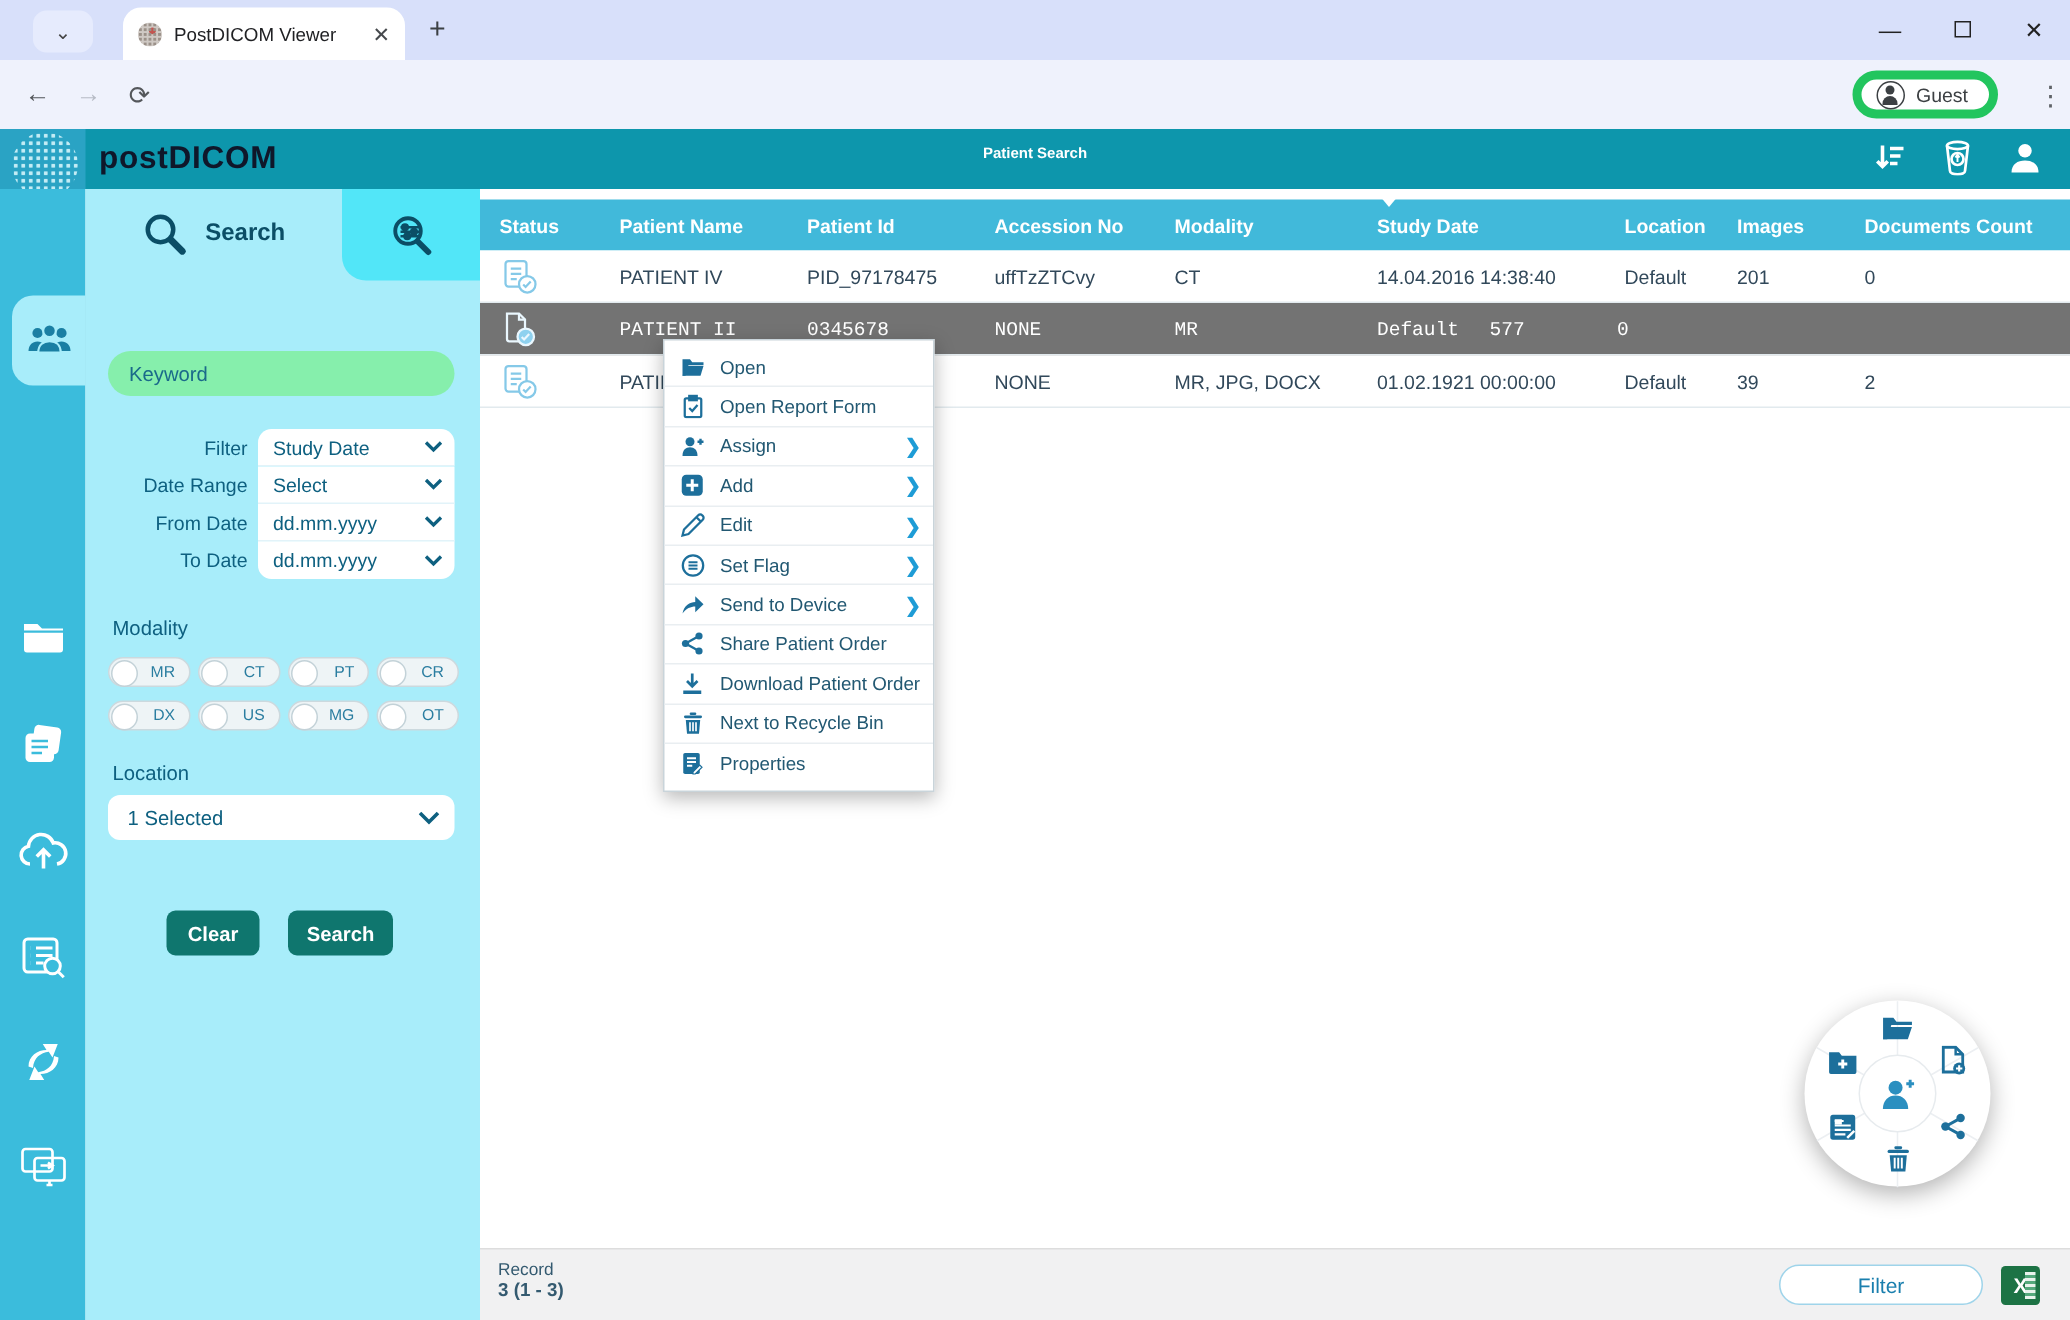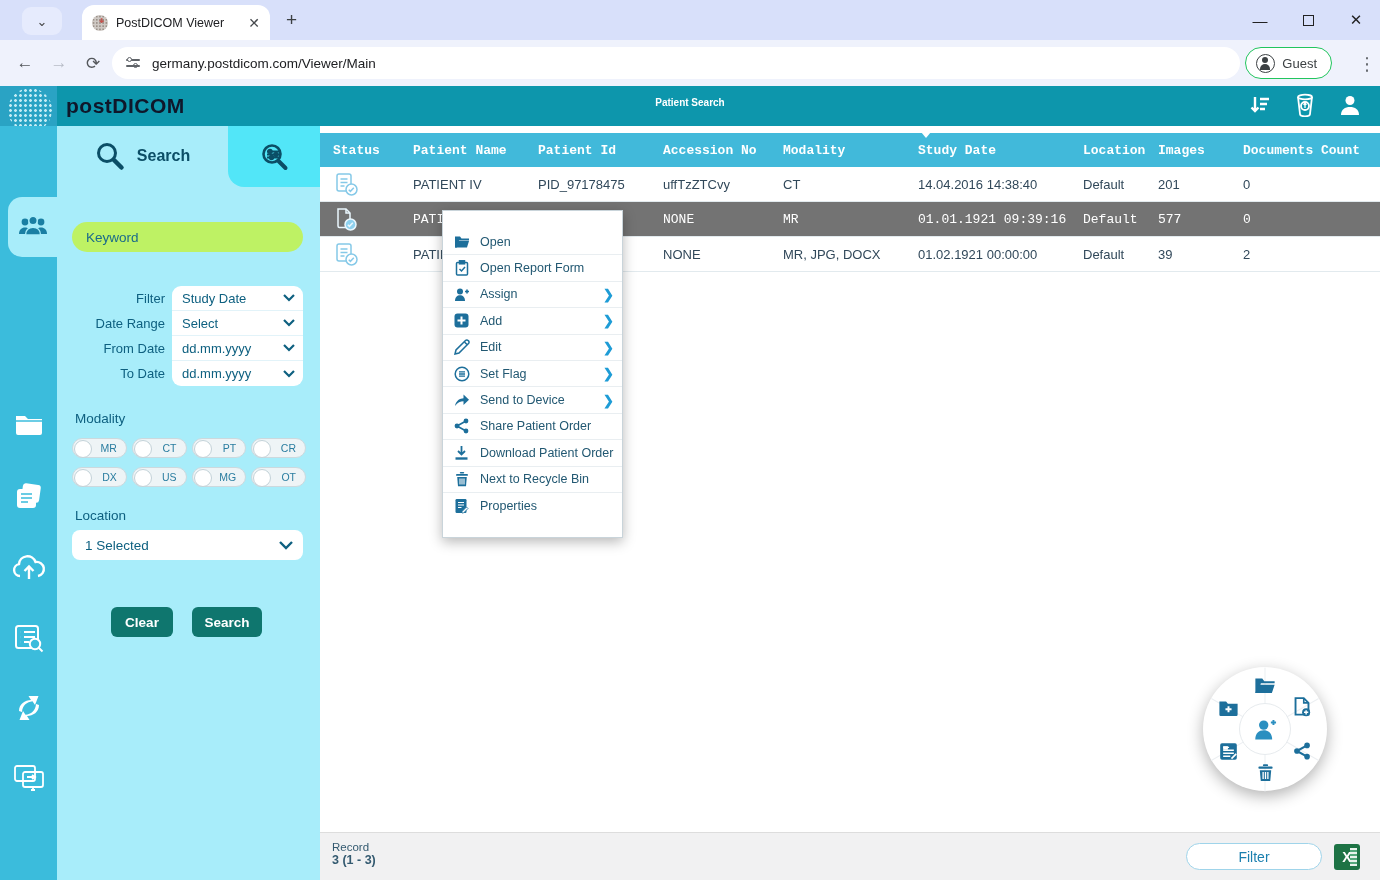--- a/index.html
+++ b/index.html
@@ -21,21 +21,21 @@
   .toolbar { position: absolute; top: 40px; left: 0; width: 1380px; height: 46px; background: #eff2fc; display: flex; align-items: center; }
   .navbtn { width: 34px; text-align: center; font-size: 17px; color: #54575b; }
   .navbtn.fwd { color: #b7bcc6; }
   .omnibox { position: absolute; left: 112px; top: 7px; width: 1128px; height: 32px; background: #fff; border-radius: 16px; display: flex; align-items: center; padding: 0 14px; gap: 10px; }
   .site-icon { width: 16px; height: 14px; position: relative; }
   .site-icon::before, .site-icon::after { content: ""; position: absolute; left: 0; width: 14px; height: 2px; background: #5f6368; border-radius: 2px; }
   .site-icon::before { top: 3px; } .site-icon::after { top: 9px; }
   .site-icon i { position: absolute; width: 5px; height: 5px; border-radius: 50%; background: #fff; border: 1.6px solid #5f6368; }
   .site-icon i.a { top: 1px; left: 1px; } .site-icon i.b { top: 7px; left: 7px; }
   .omni-url { font-size: 13.5px; color: #202124; }
-  .guest-chip { position: absolute; right: 48px; top: 7px; height: 32px; border: 1px solid #22c55e; border-radius: 16px; background: #fff; display: flex; align-items: center; padding: 0 14px 0 10px; gap: 7px; font-size: 13px; color: #3c4043; }
+  .guest-chip { position: absolute; right: 48px; top: 7px; height: 32px; border: 6px solid #22c55e; border-radius: 16px; background: #fff; display: flex; align-items: center; padding: 0 14px 0 10px; gap: 7px; font-size: 13px; color: #3c4043; }
   .guest-av { width: 19px; height: 19px; border-radius: 50%; border: 1.8px solid #3c4043; position: relative; }
   .guest-av::before { content: ""; position: absolute; top: 2.2px; left: 4.6px; width: 6px; height: 6px; border-radius: 50%; background: #3c4043; }
   .guest-av::after { content: ""; position: absolute; top: 9px; left: 2.4px; width: 10.5px; height: 6px; border-radius: 6px 6px 0 0; background: #3c4043; }
   .kebab { position: absolute; right: 18px; top: 13px; width: 4px; height: 20px; }
   .kebab::before { content: "⋮"; font-size: 18px; color: #5f6368; }
 
   
   .app-header { position: absolute; top: 86px; left: 0; width: 1380px; height: 40px; background: #0d96ac; }
   .logo-sq { position: absolute; top: 0; left: 0; width: 57px; height: 40px; background: #2aa3c4; overflow: hidden; }
   .logo-dots { position: absolute; top: 2px; left: 8px; width: 44px; height: 44px; border-radius: 50%; background: radial-gradient(#c3ecf5 1.3px, transparent 1.5px) 0 0/5px 5px; }
@@ -45,52 +45,52 @@
 
   
   .nav { position: absolute; top: 126px; left: 0; width: 57px; height: 754px; background: #3bbcdc; }
   .nav-item { position: absolute; left: 0; width: 57px; height: 44px; display: flex; align-items: center; justify-content: center; }
   .nav-item.sel { left: 8px; width: 49px; height: 60px; background: #a8edfa; border-radius: 14px 0 0 14px; }
 
   
   .panel { position: absolute; top: 126px; left: 57px; width: 263px; height: 754px; background: #a8edfa; }
   .search-tab { position: absolute; top: 0; left: 0; width: 171px; height: 60px; display: flex; align-items: center; justify-content: center; gap: 12px; color: #0b4e66; font-size: 16px; font-weight: bold; }
   .adv-tab { position: absolute; top: 0; left: 171px; width: 92px; height: 61px; background: #52e6f8; border-radius: 0 0 0 16px; display: flex; align-items: center; justify-content: center; }
-  .keyword { position: absolute; top: 96px; left: 15px; width: 231px; height: 30px; background: #bef264; border: none; border-radius: 16px; padding: 0 34px 0 14px; font-size: 13.5px; color: #13566f; font-family: "Liberation Sans", sans-serif; }
+  .keyword { position: absolute; top: 108px; left: 15px; width: 231px; height: 30px; background: #86efac; border: none; border-radius: 16px; padding: 0 34px 0 14px; font-size: 13.5px; color: #13566f; font-family: "Liberation Sans", sans-serif; }
   .keyword::placeholder { color: #1a6a8a; opacity: 1; }
   .keyword-ico { position: absolute; top: 103px; left: 276px; }
   .filters { position: absolute; top: 160px; left: 0; width: 263px; }
   .frow { position: relative; height: 25px; }
   .flabel { position: absolute; right: 160px; top: 5px; width: 95px; text-align: right; font-size: 13px; color: #0e6080; }
   .fselect { position: absolute; left: 115px; top: 0; width: 131px; height: 25px; background: #fff; display: flex; align-items: center; justify-content: space-between; padding: 0 8px 0 10px; font-size: 13px; color: #0e6080; border-bottom: 1px solid #e2f3f9; }
   .frow:first-child .fselect { border-radius: 9px 9px 0 0; }
   .frow:last-child .fselect { border-radius: 0 0 9px 9px; border-bottom: none; }
   .sect-label { position: absolute; left: 18px; font-size: 13.5px; color: #0e6080; }
   .pills { position: absolute; left: 15px; width: 234px; display: flex; gap: 5px; }
   .pill { flex: 1; height: 20px; background: #eef4f6; border: 1px solid #ccd9de; border-radius: 10px; position: relative; font-size: 10.5px; color: #2a7da0; display: flex; align-items: center; justify-content: flex-end; padding-right: 9px; }
   .pill::before { content: ""; position: absolute; left: 1px; top: 1px; width: 16px; height: 16px; border-radius: 50%; background: #fff; border: 1px solid #c3d2d8; }
   .loc-select { position: absolute; top: 404px; left: 15px; width: 231px; height: 30px; background: #fff; border-radius: 8px; display: flex; align-items: center; justify-content: space-between; padding: 0 10px 0 13px; font-size: 13.5px; color: #0e6080; }
   .btn { position: absolute; top: 481px; height: 30px; background: #0f766e; color: #fff; font-size: 13.5px; font-weight: bold; border-radius: 6px; display: flex; align-items: center; justify-content: center; }
   .btn.clear { left: 54px; width: 62px; }
   .btn.search { left: 135px; width: 70px; }
 
   
   .main { position: absolute; top: 126px; left: 320px; width: 1060px; height: 706px; background: #fff; }
   .thead { position: absolute; top: 7px; left: 0; width: 1060px; height: 34px; background: #41b9da; display: flex; }
-  .th { color: #fff; font-size: 13px; font-weight: bold; display: flex; align-items: center; padding-left: 13px; position: relative; font-family: Liberation Mono, monospace; }
+  .th { color: #fff; font-size: 13px; font-weight: bold; display: flex; align-items: center; padding-left: 13px; position: relative; }
   .trow { position: absolute; left: 0; width: 1060px; height: 35px; display: flex; border-bottom: 1px solid #e2eaee; background: #fff; }
   .trow.sel { background: #737373; font-family: Liberation Mono, monospace; }
   .trow.sel .c { color: #fff; }
   .c { font-size: 13px; color: #31485a; display: flex; align-items: center; padding-left: 13px; }
   .c-status { width: 80px; } .c-name { width: 125px; } .c-id { width: 125px; } .c-acc { width: 120px; }
   .c-mod { width: 135px; } .c-date { width: 165px; } .c-loc { width: 75px; } .c-img { width: 85px; } .c-doc { flex: 1; }
   .sortmark { position: absolute; top: -1px; left: 16px; width: 0; height: 0; border-left: 5px solid transparent; border-right: 5px solid transparent; border-top: 6px solid #fff; }
 
   
-  .ctxmenu { position: absolute; top: 84px; left: 122px; width: 181px; background: #fff; border: 1px solid #c9d4da; box-shadow: 0 4px 12px rgba(0,0,0,.28); padding: 18px 0; }
+  .ctxmenu { position: absolute; top: 100px; left: 122px; width: 181px; background: #fff; border: 1px solid #c9d4da; box-shadow: 0 4px 12px rgba(0,0,0,.28); padding: 5px 0; }
   .mi { height: 26.4px; display: flex; align-items: center; gap: 10px; padding: 0 8px 0 10px; border-bottom: 1px solid #e9eef1; font-size: 12.5px; color: #225872; }
   .mi:last-child { border-bottom: none; }
   .mi .ico { width: 17px; display: flex; justify-content: center; flex: 0 0 auto; }
   .mi .lbl { flex: 1 1 auto; white-space: nowrap; }
   .mi .sub { color: #1e9cd6; font-size: 13px; font-weight: bold; }
 
   
   .radial { position: absolute; left: 883px; top: 541px; width: 124px; height: 124px; border-radius: 50%; background: #fff; box-shadow: 0 5px 16px rgba(0,0,0,.3); }
   .seam { position: absolute; left: 0; top: 61.5px; width: 124px; height: 1px; background: #eceff2; }
   .r-ico { position: absolute; width: 22px; height: 22px; display: flex; align-items: center; justify-content: center; }
@@ -126,27 +126,20 @@
       <span class="wc">—</span>
       <span class="wc"><span class="box"></span></span>
       <span class="wc">✕</span>
     </div>
   </div>
 
   <div class="toolbar">
     <span class="navbtn" style="margin-left:8px">←</span>
     <span class="navbtn fwd">→</span>
     <span class="navbtn">⟳</span>
-    <div class="omnibox">
-      <span class="site-icon">
-          <i class="a"></i>
-          <i class="b"></i>
-        </span>
-      <span class="omni-url">germany.postdicom.com/Viewer/Main</span>
-    </div>
     <div class="guest-chip">
       <span class="guest-av"></span>
       <span>Guest</span>
     </div>
     <div class="kebab"></div>
   </div>
 
   <div class="app-header">
     <div class="logo-sq">
         <div class="logo-dots"></div>
@@ -382,21 +375,20 @@
               <path d="M13 3v4h4"></path>
               <circle cx="17.5" cy="18.5" r="5.5" fill="#8ed1ef"></circle>
               <path d="M14.8 18.7l1.6 1.6 3.4-3.6"></path>
             </g>
           </svg>
         </div>
       <div class="c c-name">PATIENT II</div>
       <div class="c c-id">0345678</div>
       <div class="c c-acc">NONE</div>
       <div class="c c-mod">MR</div>
-      <div class="c c-date">01.01.1921 09:39:16</div>
       <div class="c c-loc">Default</div>
       <div class="c c-img">577</div>
       <div class="c c-doc">0</div>
     </div>
 
     <div class="trow" style="top:111px">
       <div class="c c-status">
           <svg width="27" height="27" viewBox="0 0 27 27">
             <g fill="none" stroke="#85c9e8" stroke-width="1.5">
               <rect x="4" y="3" width="14" height="17" rx="2"></rect>

